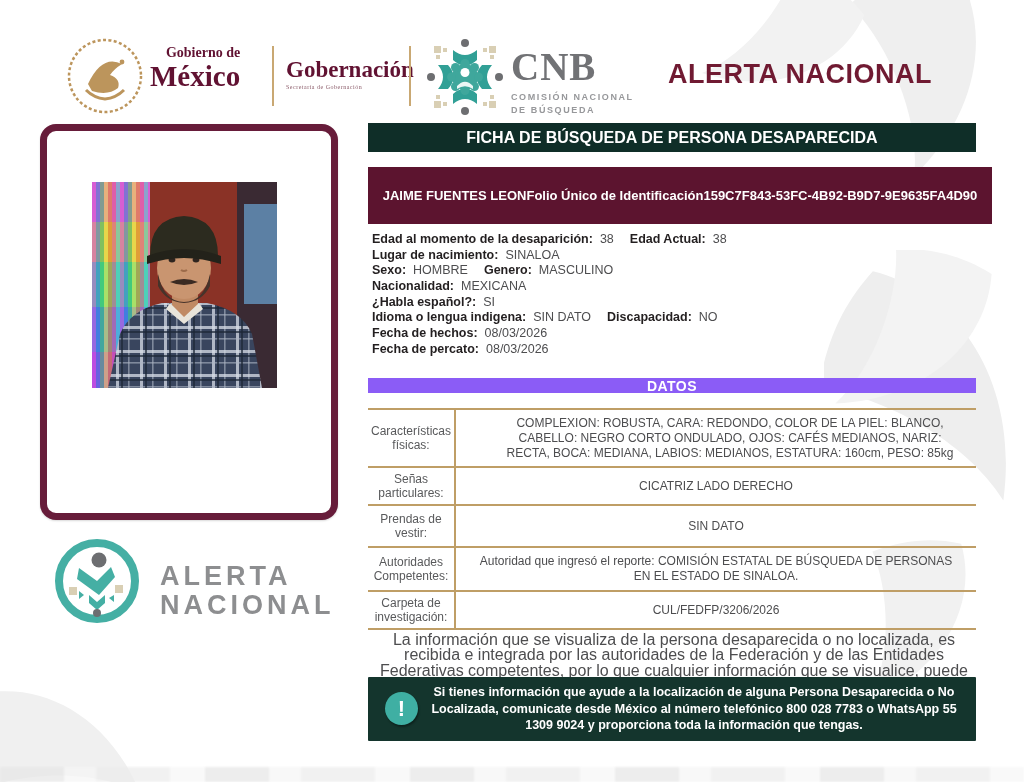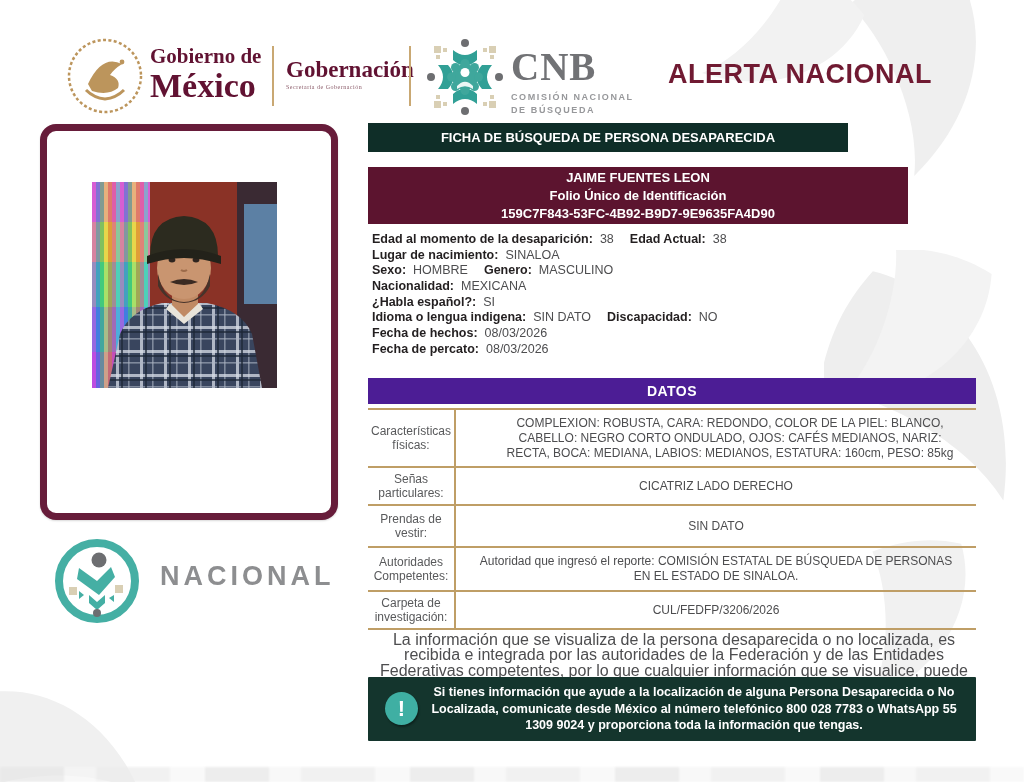--- a/index.html
+++ b/index.html
@@ -13,22 +13,22 @@
   .wm { position:absolute; z-index:0; pointer-events:none; }
   .band-bottom {
     position:absolute; z-index:0; left:0; right:0; bottom:0; height:15px; opacity:.75;
     background:repeating-linear-gradient(90deg,#e7e7e7 0 64px,#f6f6f6 64px 96px,#ededed 96px 170px,#f8f8f8 170px 205px);
     filter:blur(1px);
   }
   .z { position:absolute; z-index:1; }
   
   .serif { font-family:"Liberation Serif", serif; }
   .gob-mx { left:150px; top:46px; color:#611232; line-height:1; }
-  .gob-mx .l1 { font-size:21px; font-weight:bold;text-align:right; }
-  .gob-mx .l2 { font-size:34px; font-weight:bold; margin-top:2px; }
+  .gob-mx .l1 { font-size:14px; font-weight:bold;text-align:right; }
+  .gob-mx .l2 { font-size:29px; font-weight:bold; margin-top:2px; }
   .hdr-div { width:2px; background:#c9a873; top:46px; height:60px; }
   .gobernacion { left:286px; top:58px; color:#611232; line-height:1; }
   .gobernacion .g1 { font-size:23px; font-weight:bold; }
   .gobernacion .g2 { font-size:6px; color:#8a5a68; margin-top:3px; letter-spacing:.5px; }
   .cnb-text { left:511px; top:47px; line-height:1; }
   .cnb-text .c1 { font-size:39px; font-weight:bold; color:#717275; letter-spacing:1px; }
   .cnb-text .c2, .cnb-text .c3 { font-size:9px; font-weight:bold; color:#97989b; letter-spacing:1.6px; margin-top:4px; }
   .cnb-text .c2 { margin-top:7px; }
   .alerta-hdr {
     left:650px; top:59px; width:300px; text-align:center;
@@ -38,37 +38,37 @@
   .photo-card {
     left:40px; top:124px; width:298px; height:396px;
     background:#fff; border:7px solid #671c3a; border-radius:16px;
     box-shadow:0 1px 2px rgba(0,0,0,.15);
   }
   .photo { left:92px; top:182px; width:185px; height:206px; overflow:hidden; }
   .alerta-logo-icon { left:53px; top:537px; width:88px; height:88px; }
   .alerta-logo-text { left:160px; top:562px; line-height:29px; font-size:27px; font-weight:800; color:#8d8e90; letter-spacing:4px; }
   
   .ficha-title {
-    left:368px; top:123px; width:480px; height:29px; background:#0f2e28;
+    left:368px; top:123px; width:608px; height:29px; background:#0f2e28;
     display:flex; align-items:center; justify-content:center;
-    color:#fff; font-weight:bold; font-size:13px;
+    color:#fff; font-weight:bold; font-size:16px;
   }
   .name-banner {
-    left:368px; top:167px; width:540px; height:57px; background:#5c142f;
-    display:flex; flex-direction:column; align-items:center; justify-content:center;
+    left:368px; top:167px; width:624px; height:57px; background:#5c142f;
+    display:flex; flex-direction:row; align-items:center; justify-content:center;
     color:#fff; font-weight:bold; font-size:13px; line-height:18px;
   }
   .details { left:372px; top:232px; width:604px; font-size:12.5px; }
   .dl { height:15.7px; line-height:15.7px; white-space:nowrap; }
   .dl b { color:#231f20; }
   .dl .v { margin-left:7px; color:#4d4d4f; }
   .dl .l2 { margin-left:16px; }
   .dl b:empty, .dl span:empty { display:none; }
   .datos-bar {
-    left:368px; top:378px; width:608px; height:26px; background:#4c1d95;
+    left:368px; top:378px; width:608px; height:15px; background:#8b5cf6;
     display:flex; align-items:center; justify-content:center;
     color:#fff; font-weight:bold; font-size:14px; letter-spacing:.5px;
   }
   .dtable { left:368px; top:408px; width:608px; border-top:2px solid #bf9e66; font-size:12px; color:#4d4d4f; }
   .drow { display:flex; border-bottom:2px solid #bf9e66; }
   .dlabel {
     width:88px; flex:0 0 88px; border-right:2px solid #bf9e66;
     display:flex; align-items:center; justify-content:center; text-align:center;
     color:#58595b; padding:4px 3px; line-height:14px;
   }
@@ -231,20 +231,21 @@
     <circle cx="46" cy="23" r="7.5" fill="#6d6e71"></circle>
     <path d="M26,31 L44,44 L58,30 L62,40 L46,58 L24,42 Z" fill="#45afa4"></path>
     <path d="M36,58 L44,65 L52,58 L52,66 L44,73 L36,66 Z" fill="#45afa4"></path>
     <circle cx="44" cy="76" r="4" fill="#6d6e71"></circle>
     <rect x="16" y="50" width="8" height="8" fill="#d9cfb4"></rect>
     <rect x="62" y="48" width="8" height="8" fill="#d9cfb4"></rect>
     <path d="M26,54 L31,58 L26,62 Z" fill="#45afa4"></path>
     <path d="M61,58 L56,61 L61,65 Z" fill="#45afa4"></path>
   </svg>
   <div class="z alerta-logo-text">
+    <div>ALERTA</div>
     <div>NACIONAL</div>
   </div>
 
   <div class="z ficha-title">FICHA DE BÚSQUEDA DE PERSONA DESAPARECIDA</div>
 
   <div class="z name-banner">
     <div>JAIME FUENTES LEON</div>
     <div>Folio Único de Identificación</div>
     <div>159C7F843-53FC-4B92-B9D7-9E9635FA4D90</div>
   </div>

